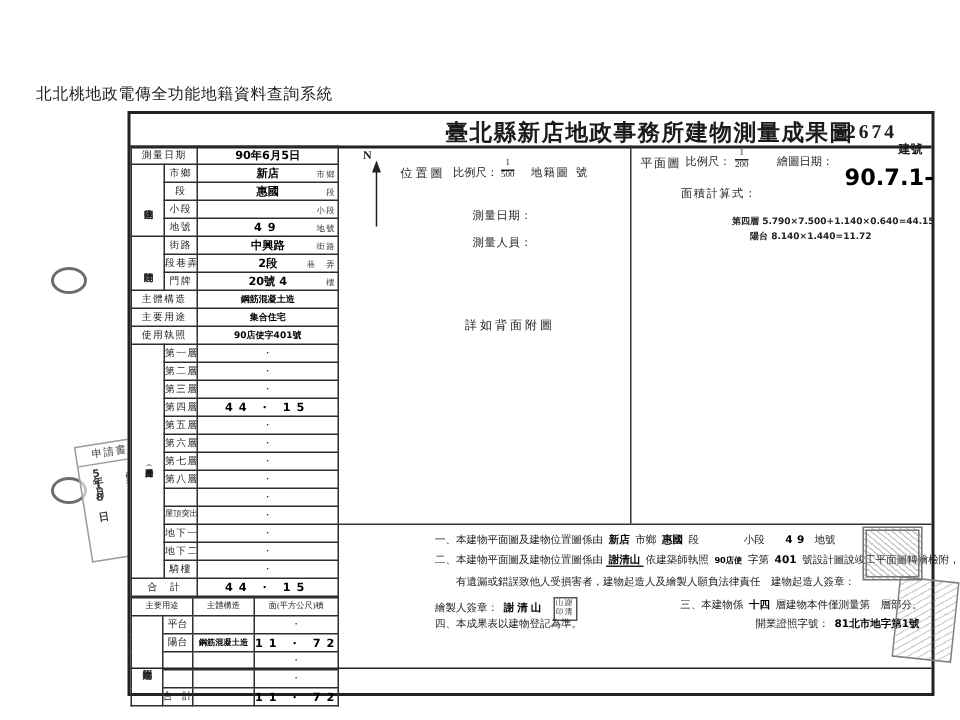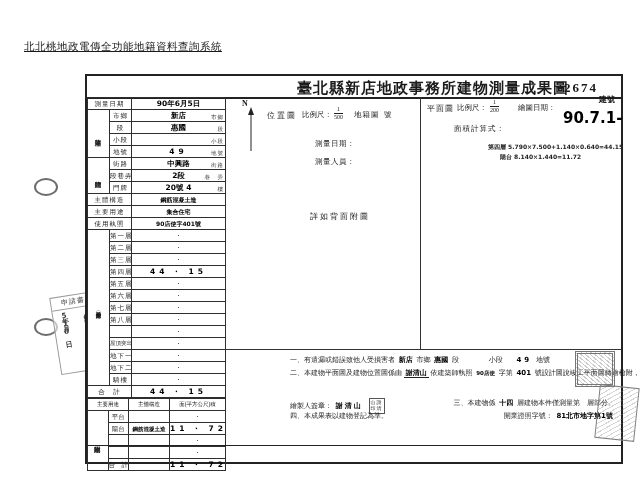--- a/index.html
+++ b/index.html
@@ -2,21 +2,21 @@
 <html><head>
 <meta charset="utf-8">
 <style>
   html,body{margin:0;padding:0;}
   body{width:640px;height:480px;background:#ffffff;font-family:"Liberation Serif","DejaVu Serif",serif;color:#1b1b1b;}
   #page{position:relative;width:640px;height:480px;background:#fff;overflow:hidden;}
 
   .abs{position:absolute;}
 
   
-  .sys-title{left:24px;top:40px;font-size:10.5px;letter-spacing:.5px;text-decoration:underline;}
+  .sys-title{left:24px;top:56px;font-size:10.5px;letter-spacing:.5px;}
   .print-info{left:24px;top:57px;font-size:8.5px;letter-spacing:.3px;}
   .query-date{left:376px;top:44px;font-size:7.5px;color:#2a2a2a;}
 
   
   .hole{width:20px;height:14px;border:2px solid #6d6d6d;border-radius:50%;background:#fff;}
   .hole1{left:34px;top:178px;}
   .hole2{left:34px;top:318px;}
   .apply-stamp{left:55px;top:294px;width:44px;height:76px;border:1px solid #9a9a9a;transform:rotate(-9deg);color:#3c3c3c;background:rgba(255,255,255,.6);}
   .apply-stamp .hdr{font-size:7px;text-align:center;border-bottom:1px solid #9a9a9a;padding:1px 0;letter-spacing:1px;}
   .apply-stamp .cols{display:flex;justify-content:space-around;height:58px;padding-top:2px;}
@@ -304,38 +304,39 @@
       <span class="abs pl-ddate">繪圖日期：</span>
       <span class="abs pl-ddate-v hw">90.7.1-</span>
       <span class="abs pl-formula-lb">面積計算式：</span>
       <span class="abs pl-f1">第四層 5.790×7.500+1.140×0.640=44.15</span>
       <span class="abs pl-f2">陽台 8.140×1.440=11.72</span>
 
     </div>
 
     <div class="abs notes">
       <div class="nline n1">
-        <span>一、有遺漏或錯誤致他人受損害者</span>
+        <span>一、本建物平面圖及建物位置圖係由</span>
         <span class="nh">新店</span>
         <span>市鄉</span>
         <span class="nh">惠國</span>
         <span>段</span>
         <span style="margin-left:28px">小段</span>
         <span class="nh" style="margin-left:10px;letter-spacing:3px">49</span>
         <span>地號</span>
       </div>
       <div class="nline n2">
         <span>二、本建物平面圖及建物位置圖係由</span>
         <span class="nh nh-u">謝清山</span>
         <span>依建築師執照</span>
         <span class="nh" style="font-size:5.5px">90店使</span>
         <span>字第</span>
         <span class="nh">401</span>
         <span>號設計圖說竣工平面圖轉繪檢附，</span>
       </div>
+      <div class="nline n2b">有遺漏或錯誤致他人受損害者，建物起造人及繪製人願負法律責任　建物起造人簽章：</div>
       <div class="nline n3">
         <span>
           <span>繪製人簽章：</span>
           <span class="nh" style="letter-spacing:2px">謝清山</span>
           <span class="seal">
             <div>山謝</div>
             <div>印清</div>
           </span>
         </span>
         <span>

